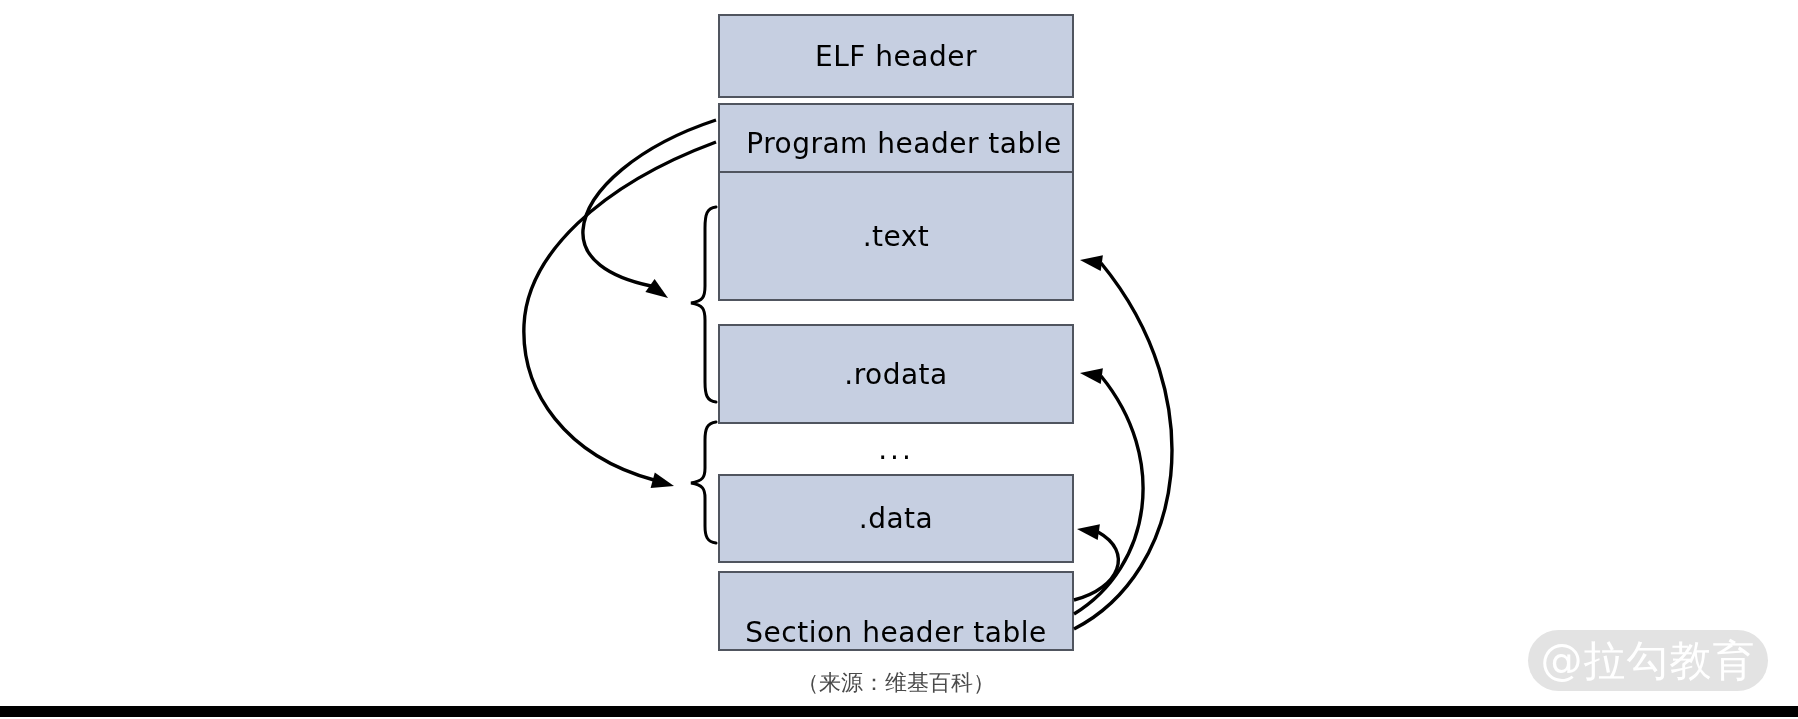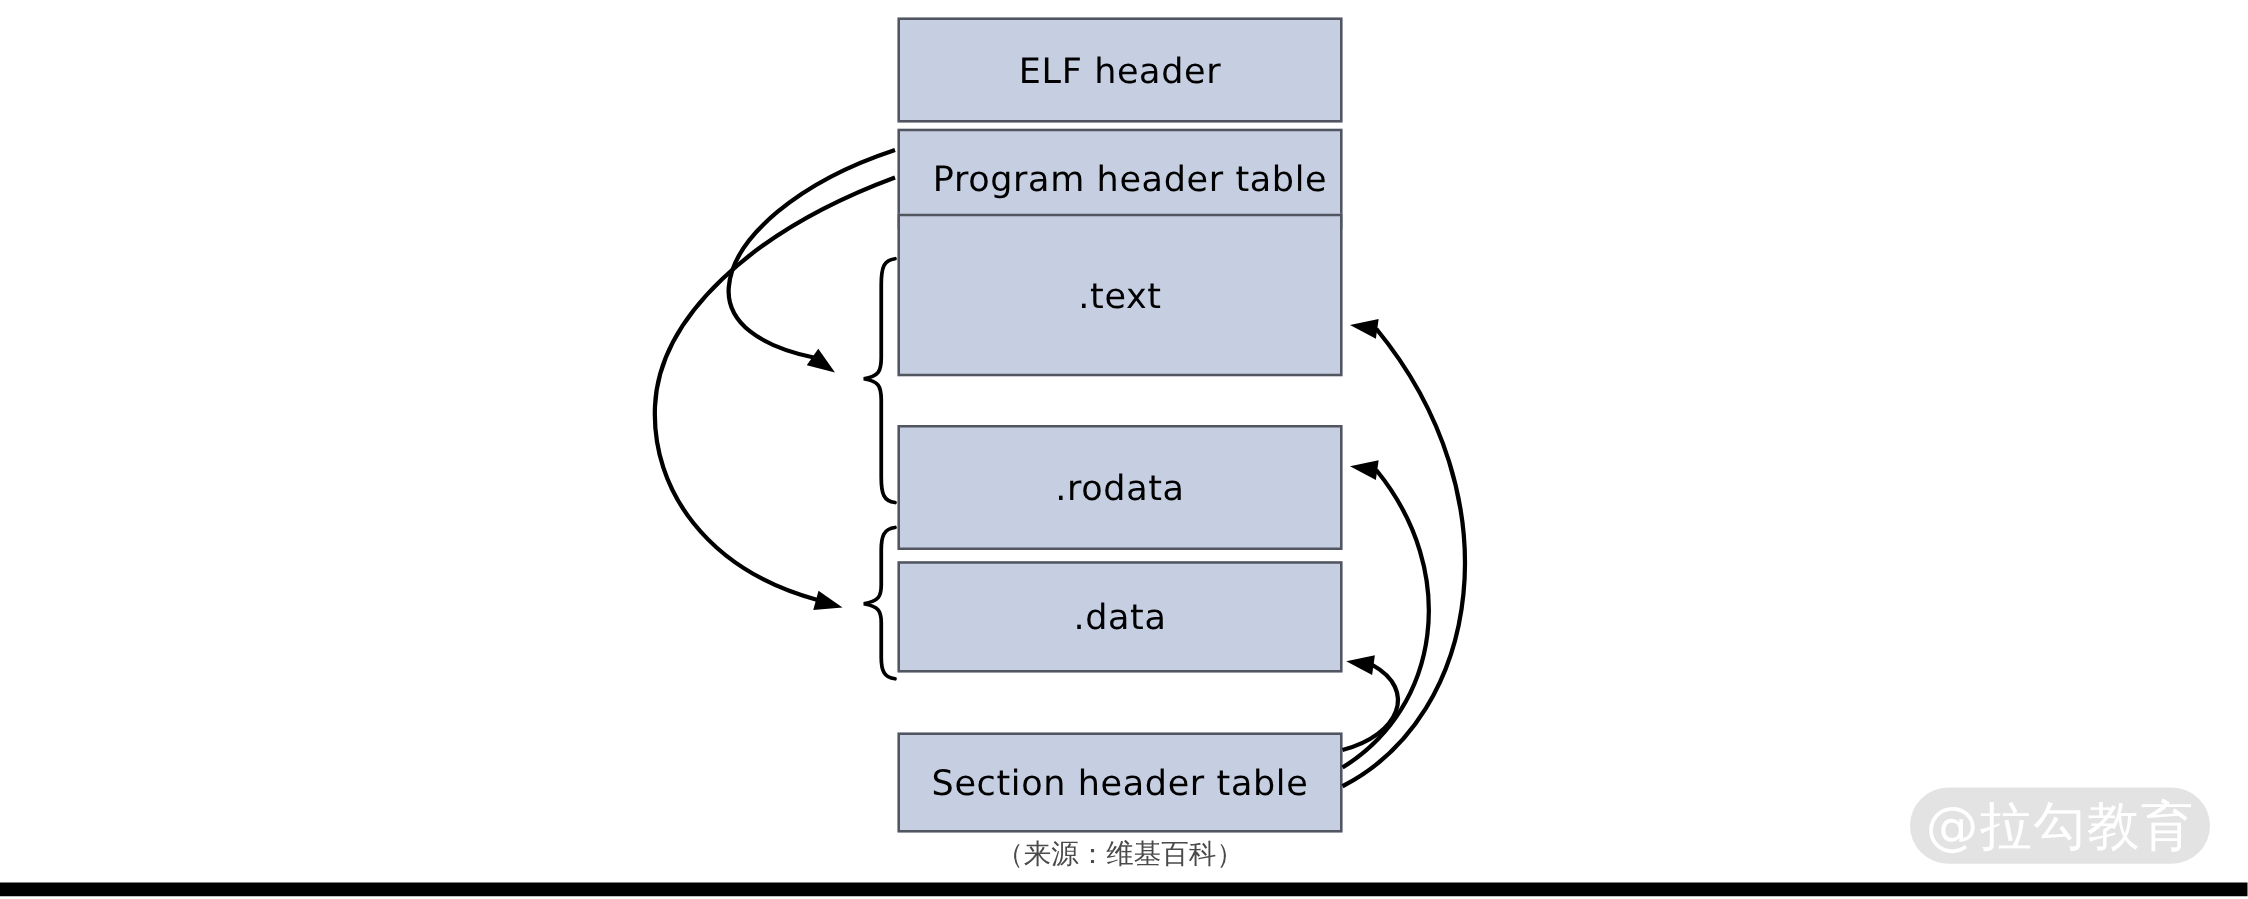--- a/index.html
+++ b/index.html
@@ -26,23 +26,23 @@
     background:var(--box-fill);
     border:2px solid var(--box-border);
     box-sizing:border-box;
     display:flex;align-items:center;justify-content:center;
     font-size:28px;color:var(--box-text);
     letter-spacing:0.5px;
   }
   #box-elf{top:14px;height:84px;}
   #box-pht{top:103px;height:80px;padding-left:16px;}
   #box-text{top:171px;height:130px;}
-  #box-rodata{top:340px;height:100px;}
-  #box-data{top:449px;height:89px;}
-  #box-sht{top:586px;height:80px;}
+  #box-rodata{top:324px;height:100px;}
+  #box-data{top:474px;height:89px;}
+  #box-sht{top:571px;height:80px;align-items:flex-end;}
   .gap-label{
     position:absolute;left:718px;width:356px;top:424px;height:50px;
     display:flex;align-items:center;justify-content:center;
     font-size:28px;color:var(--box-text);letter-spacing:3px;
   }
   .overlay{
     position:absolute;left:0;top:0;width:1798px;height:719px;
     pointer-events:none;
   }
   .overlay path{stroke:var(--arrow-color);fill:none;}

